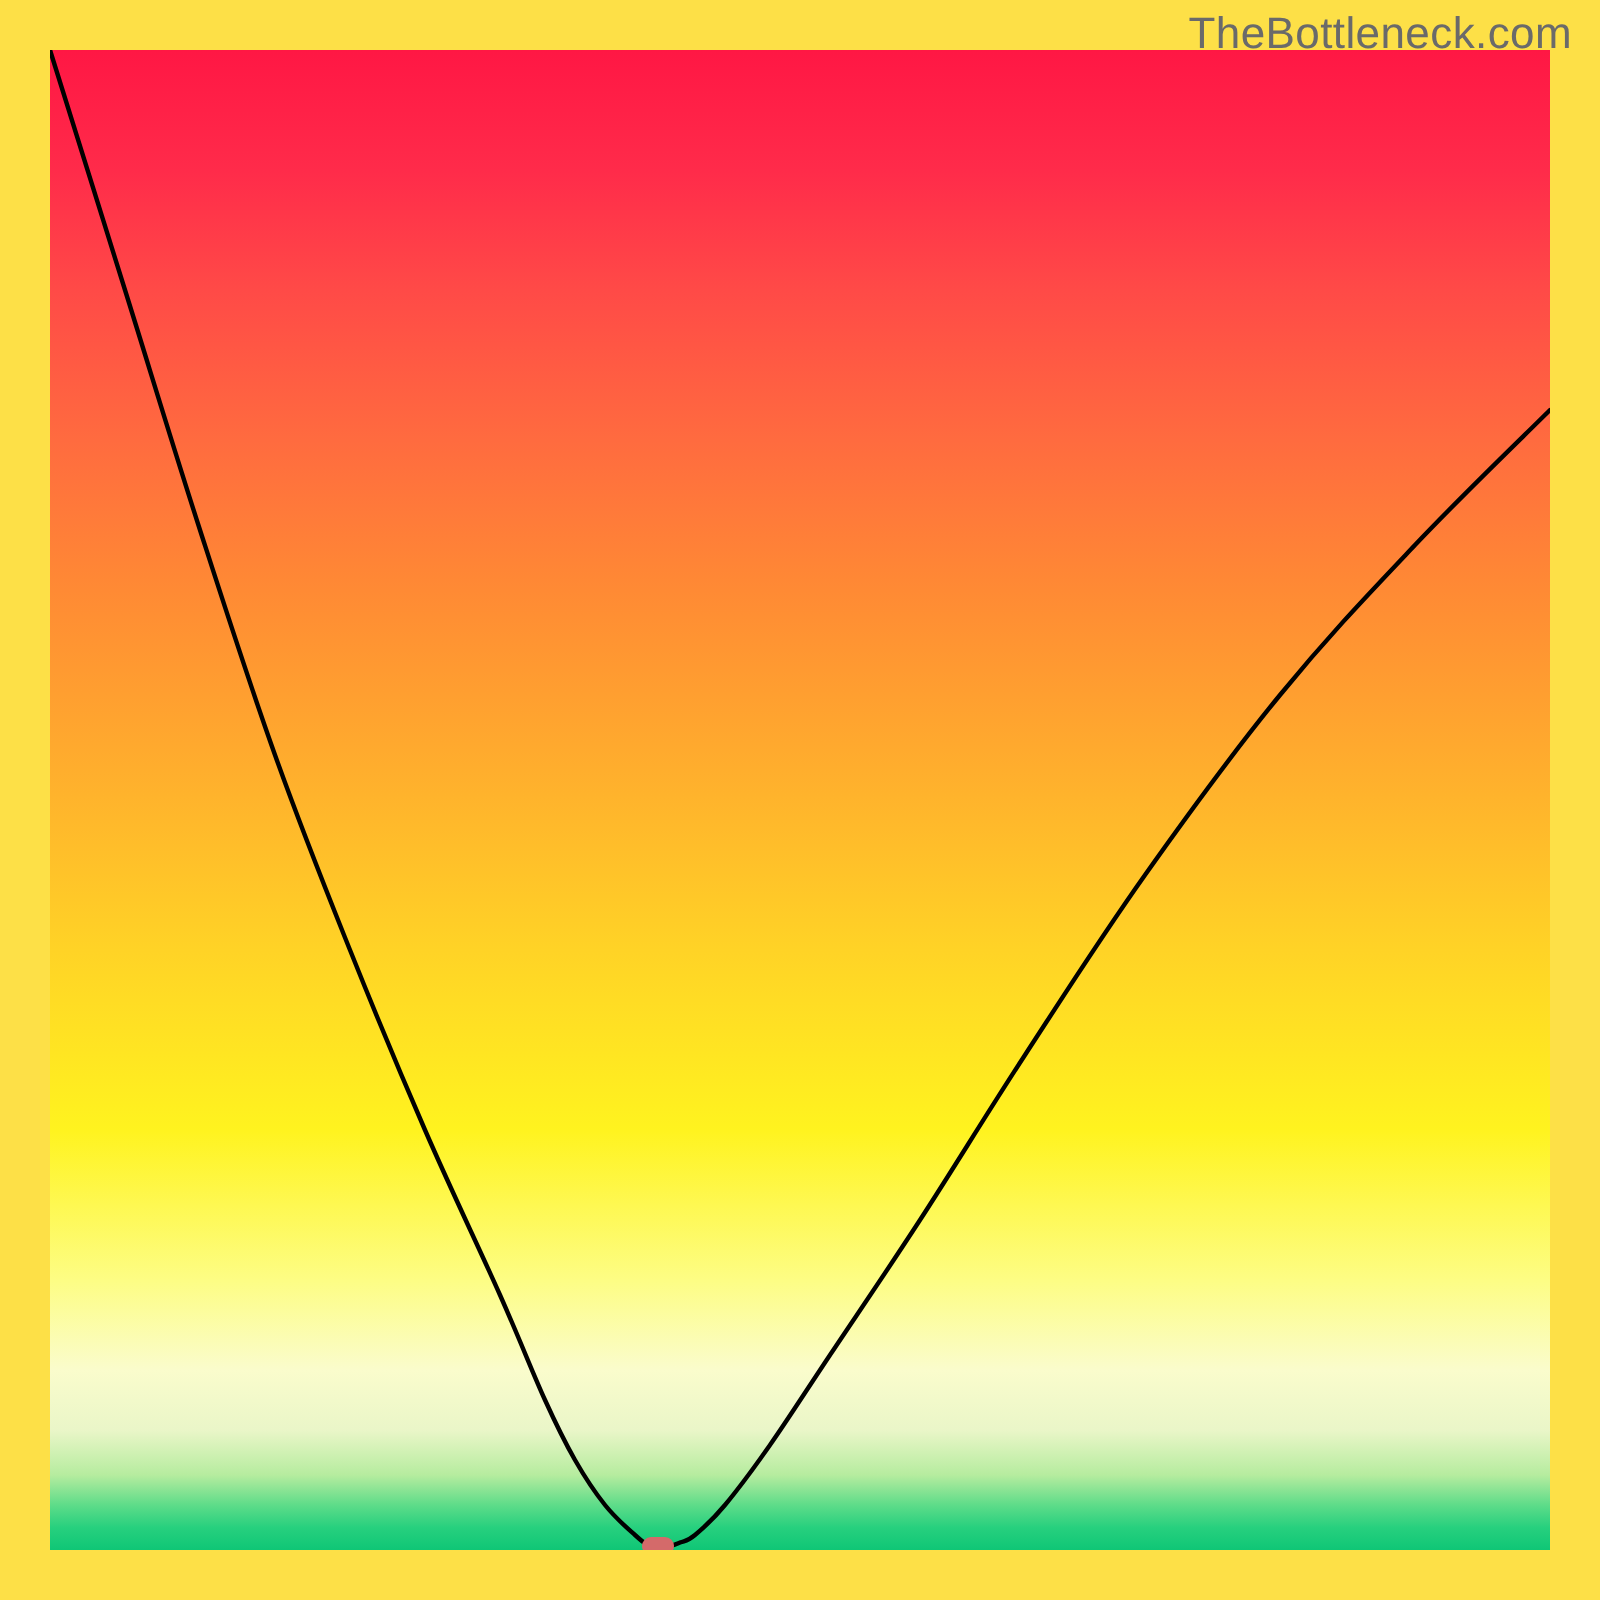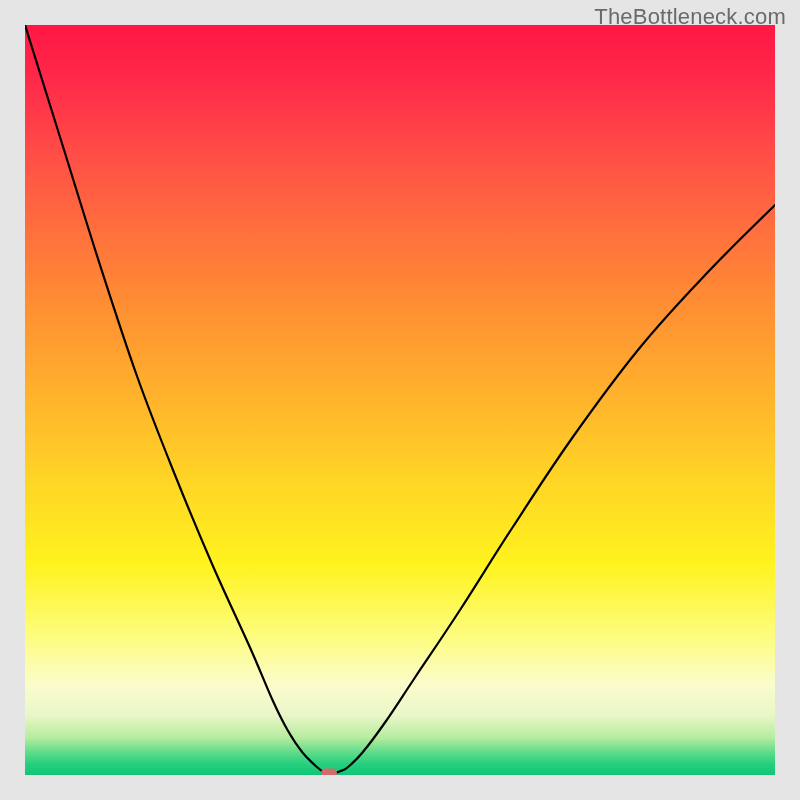--- a/index.html
+++ b/index.html
@@ -8,21 +8,21 @@
     width: 800px;
     height: 800px;
     background: #000;
     font-family: Arial, Helvetica, sans-serif;
     overflow: hidden;
   }
   .wrapper {
     position: relative;
     width: 800px;
     height: 800px;
-    background: #e5e5e5;
+    background: #fde047;
   }
   .watermark {
     position: absolute;
     top: 4px;
     right: 14px;
     color: #6a6a6a;
     font-size: 22px;
     font-weight: 500;
     letter-spacing: 0.2px;
     z-index: 20;

